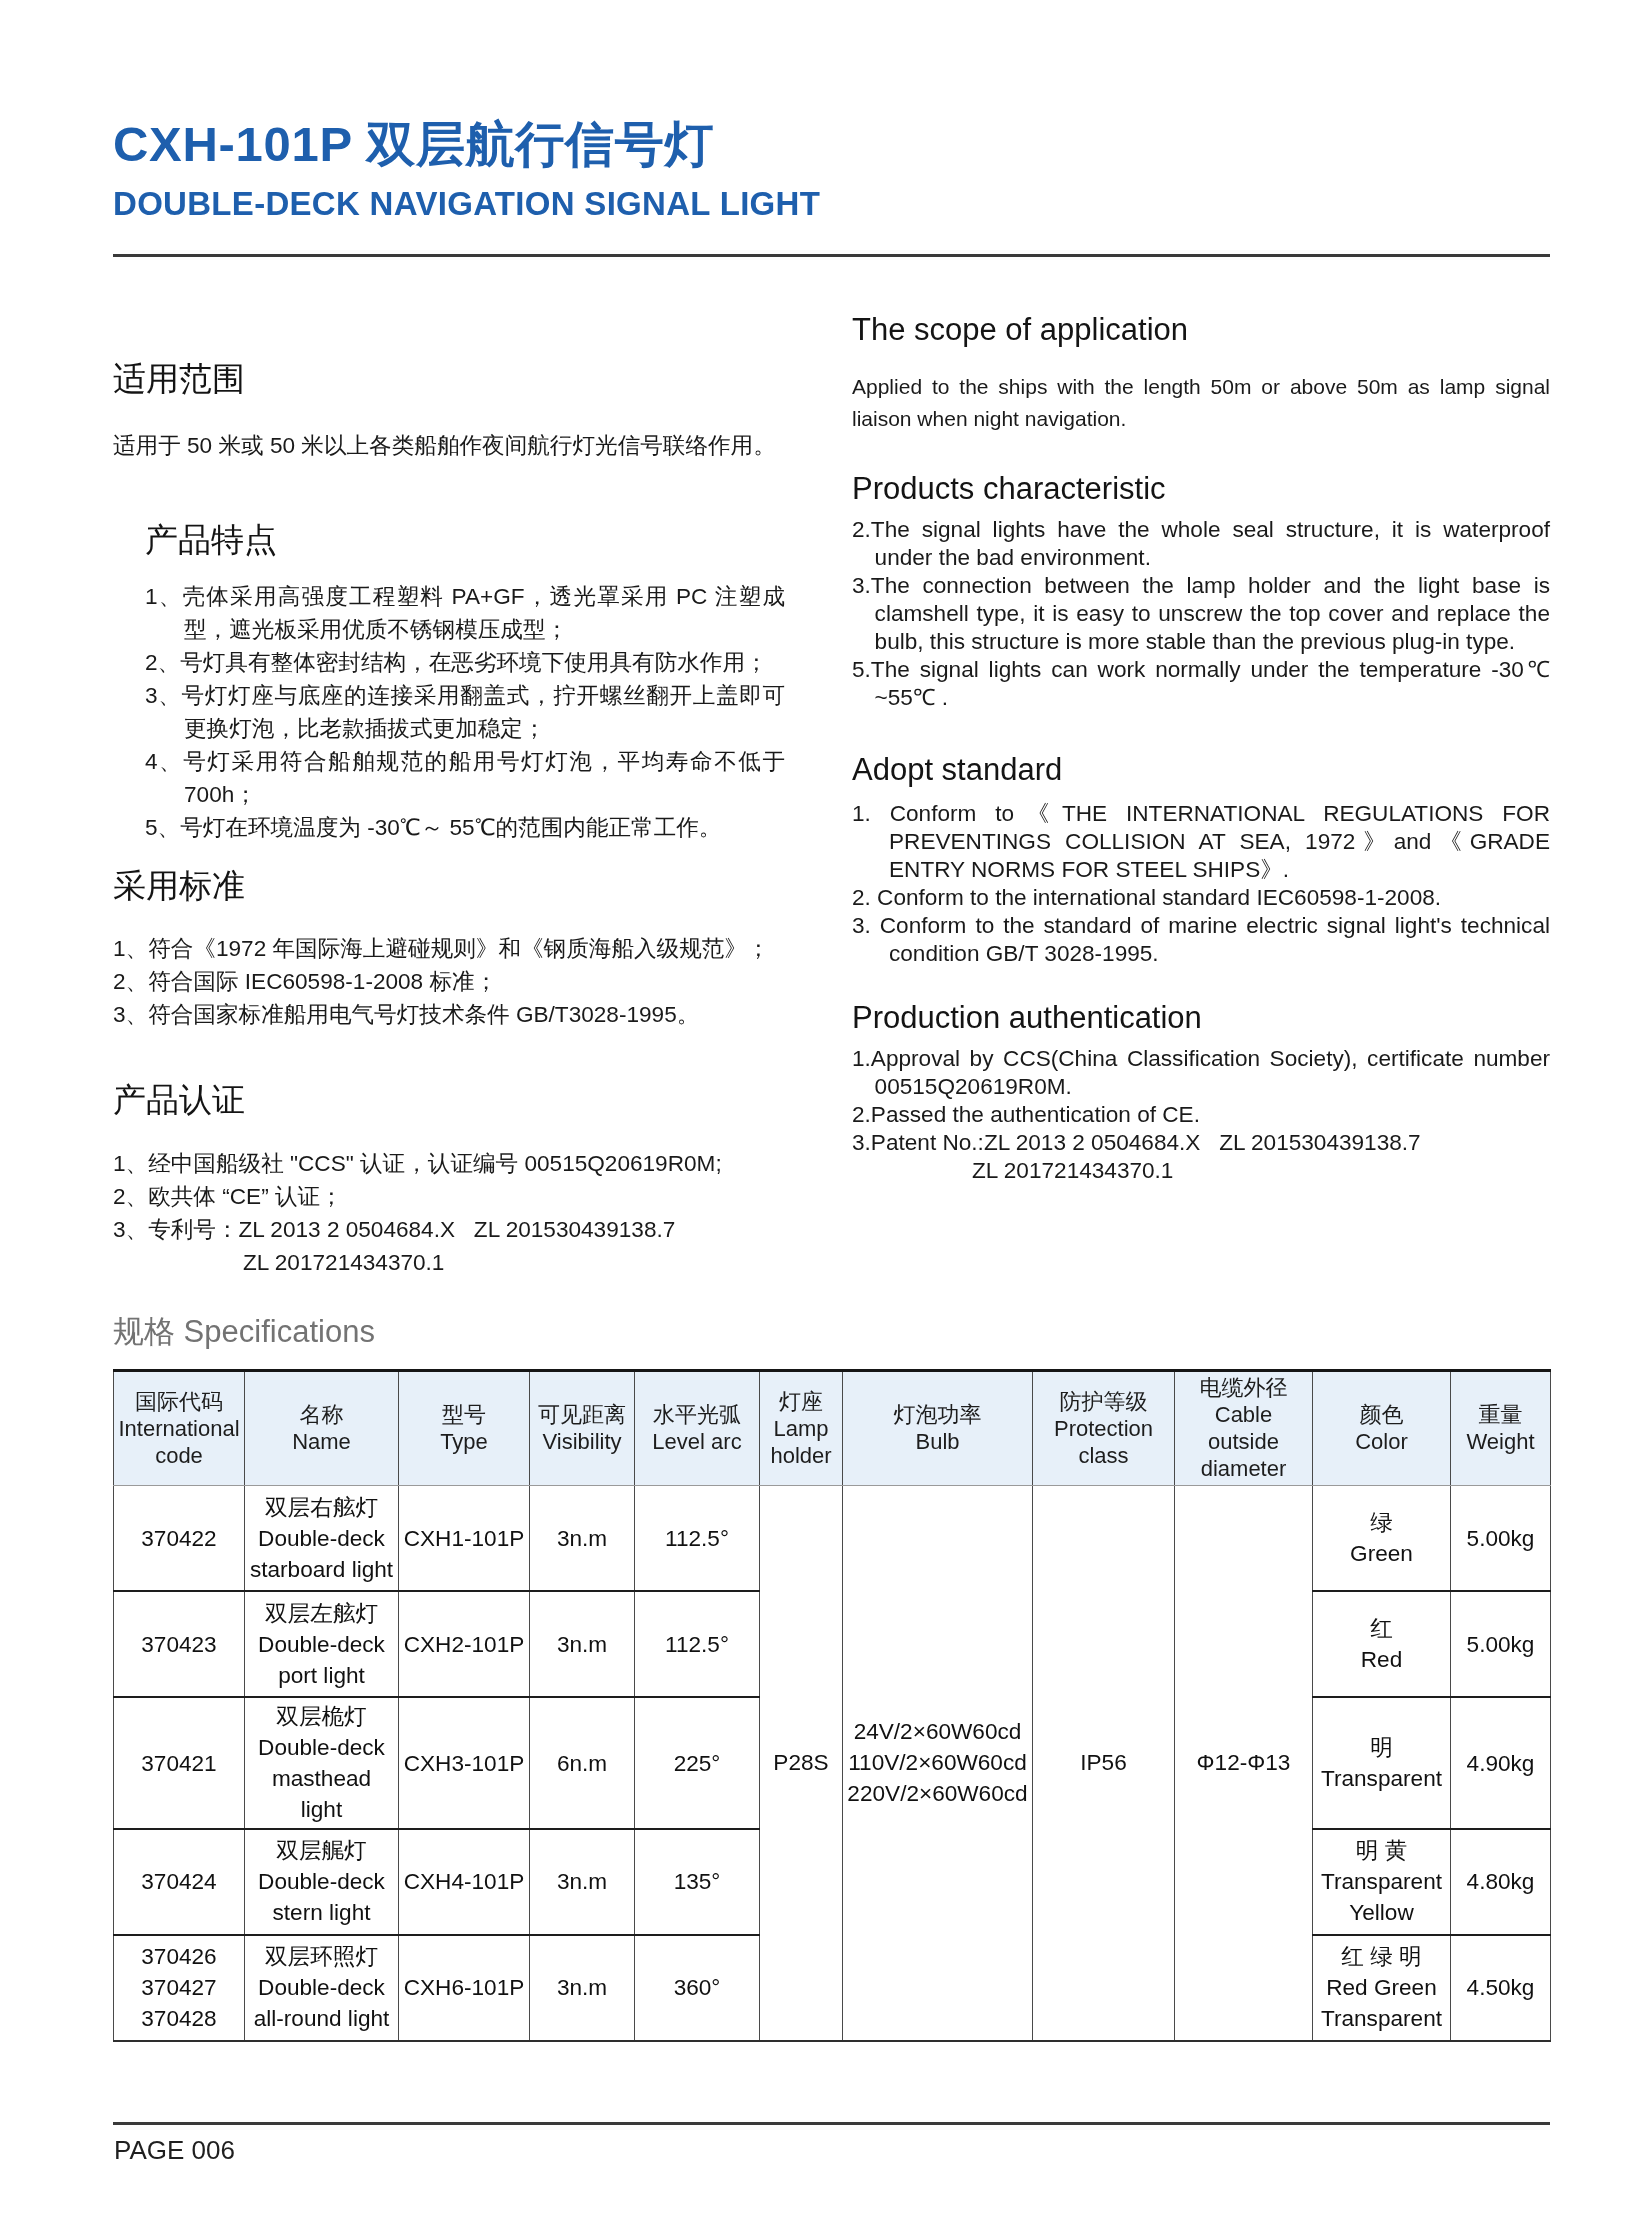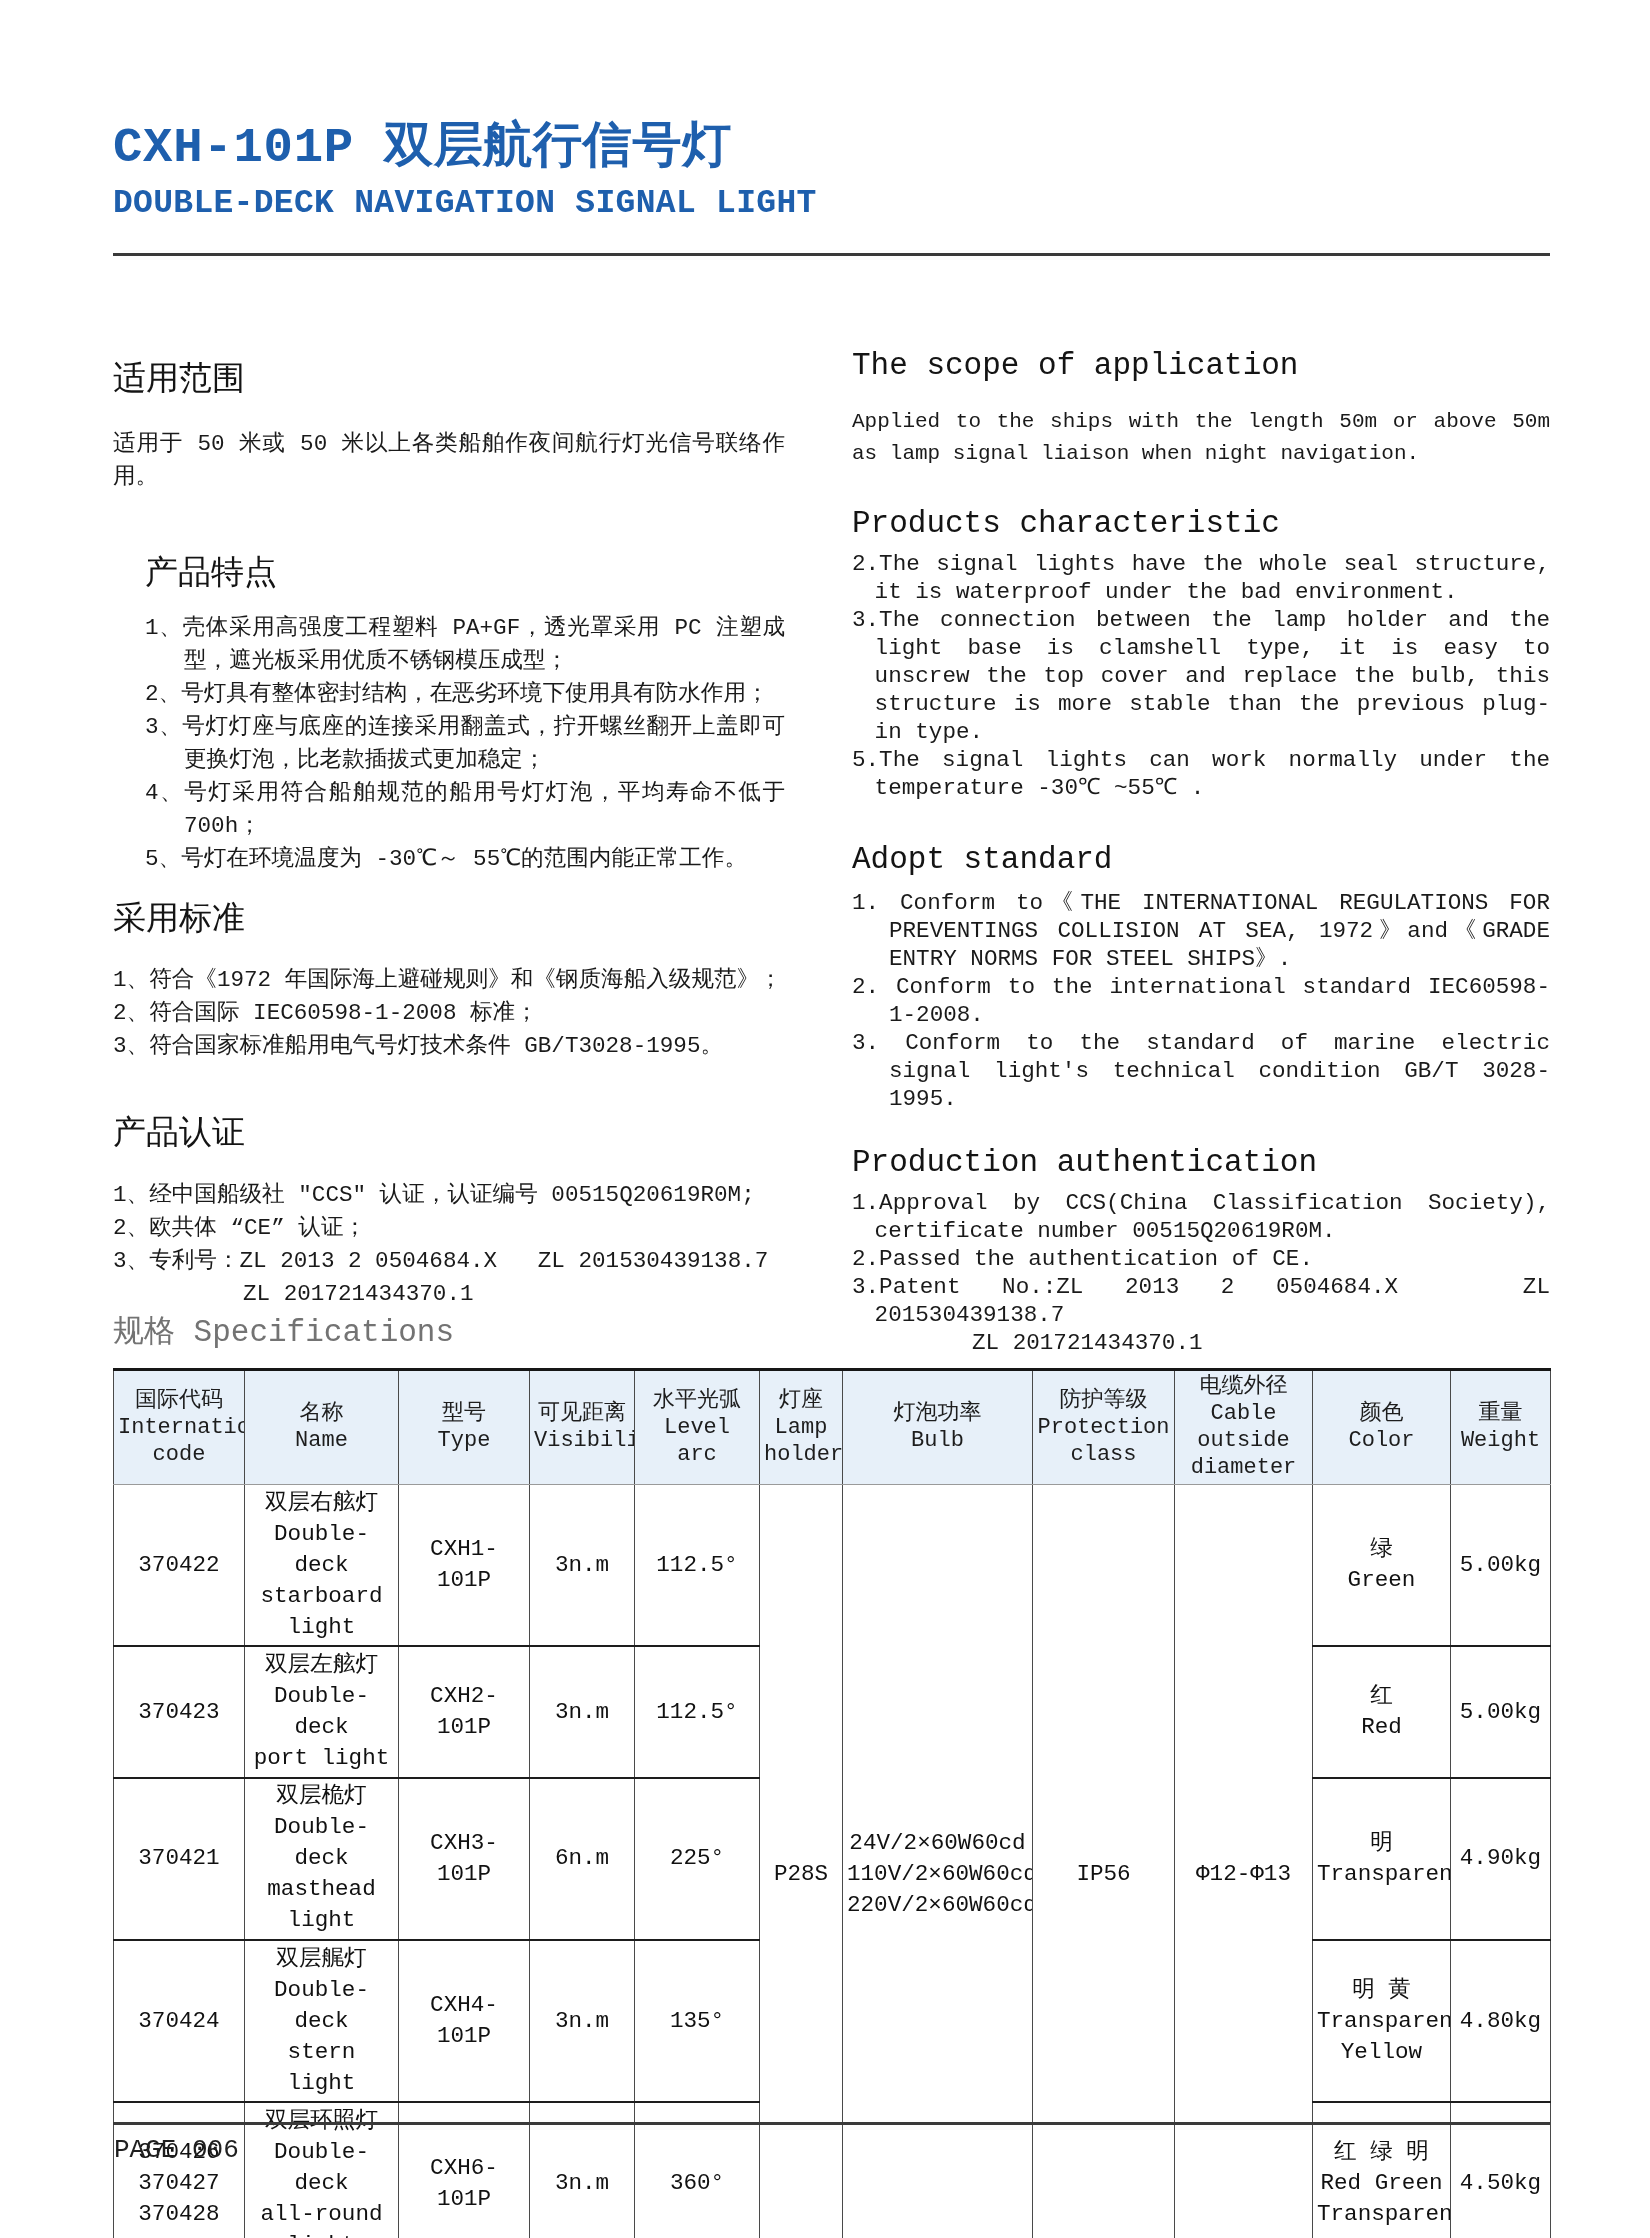--- a/index.html
+++ b/index.html
@@ -1,21 +1,21 @@
 <!DOCTYPE html>
 <html style="font-size:10.6px"><head>
 <meta charset="utf-8">
 <style>
   html,body { margin:0; padding:0; background:#888; }
   .page {
     position: relative;
     width: 1650px; height: 2239px;
     margin: 0 auto;
     background: #ffffff;
-    font-family: Liberation Mono, monospace;
+    font-family: Liberation Sans, sans-serif;
     color: #1a1a1a;
     overflow: hidden;
   }
   .inner { padding: 0 100px 0 113px; }
 
   .doc-title {
     margin: 112px 0 0 0;
     font-size: 49px; font-weight: 700;
     color: #1e5fad; letter-spacing: 0.7px;
   }
@@ -44,21 +44,21 @@
   .en-list .li { padding-left: 22.6px; text-indent: -22.6px; text-align: justify; }
   .en-list.wide-hang .li { padding-left: 37px; text-indent: -37px; }
 
   .sec-l1 { margin-top: 100px; }
   .sec-l2 { margin-top: 56px; margin-left: 32px; }
   .sec-l3 { margin-top: 20px; }
   .sec-l4 { margin-top: 47px; }
   .sec-l3 .zh-list { margin-top: 22.6px; }
   .sec-l4 .zh-list { margin-top: 24px; }
 
-  .sec-r1 { margin-top: 92px; }
+  .sec-r1 { margin-top: 55px; }
   .sec-r2 { margin-top: 36px; }
   .sec-r3 { margin-top: 40px; }
   .sec-r4 { margin-top: 32px; }
   .sec-r3 .en-list { margin-top: 12px; }
 
   .patent-extra-zh { margin-top: 0; padding-left: 130px; font-size: 22.6px; line-height: 33px; }
   .patent-extra-en { margin-top: 0; padding-left: 120px; font-size: 22.6px; line-height: 28px; }
 
   .specs-heading { margin: 10.6px 0 0 0; font-size: 31px; font-weight: 400; color: #737373; }
 

